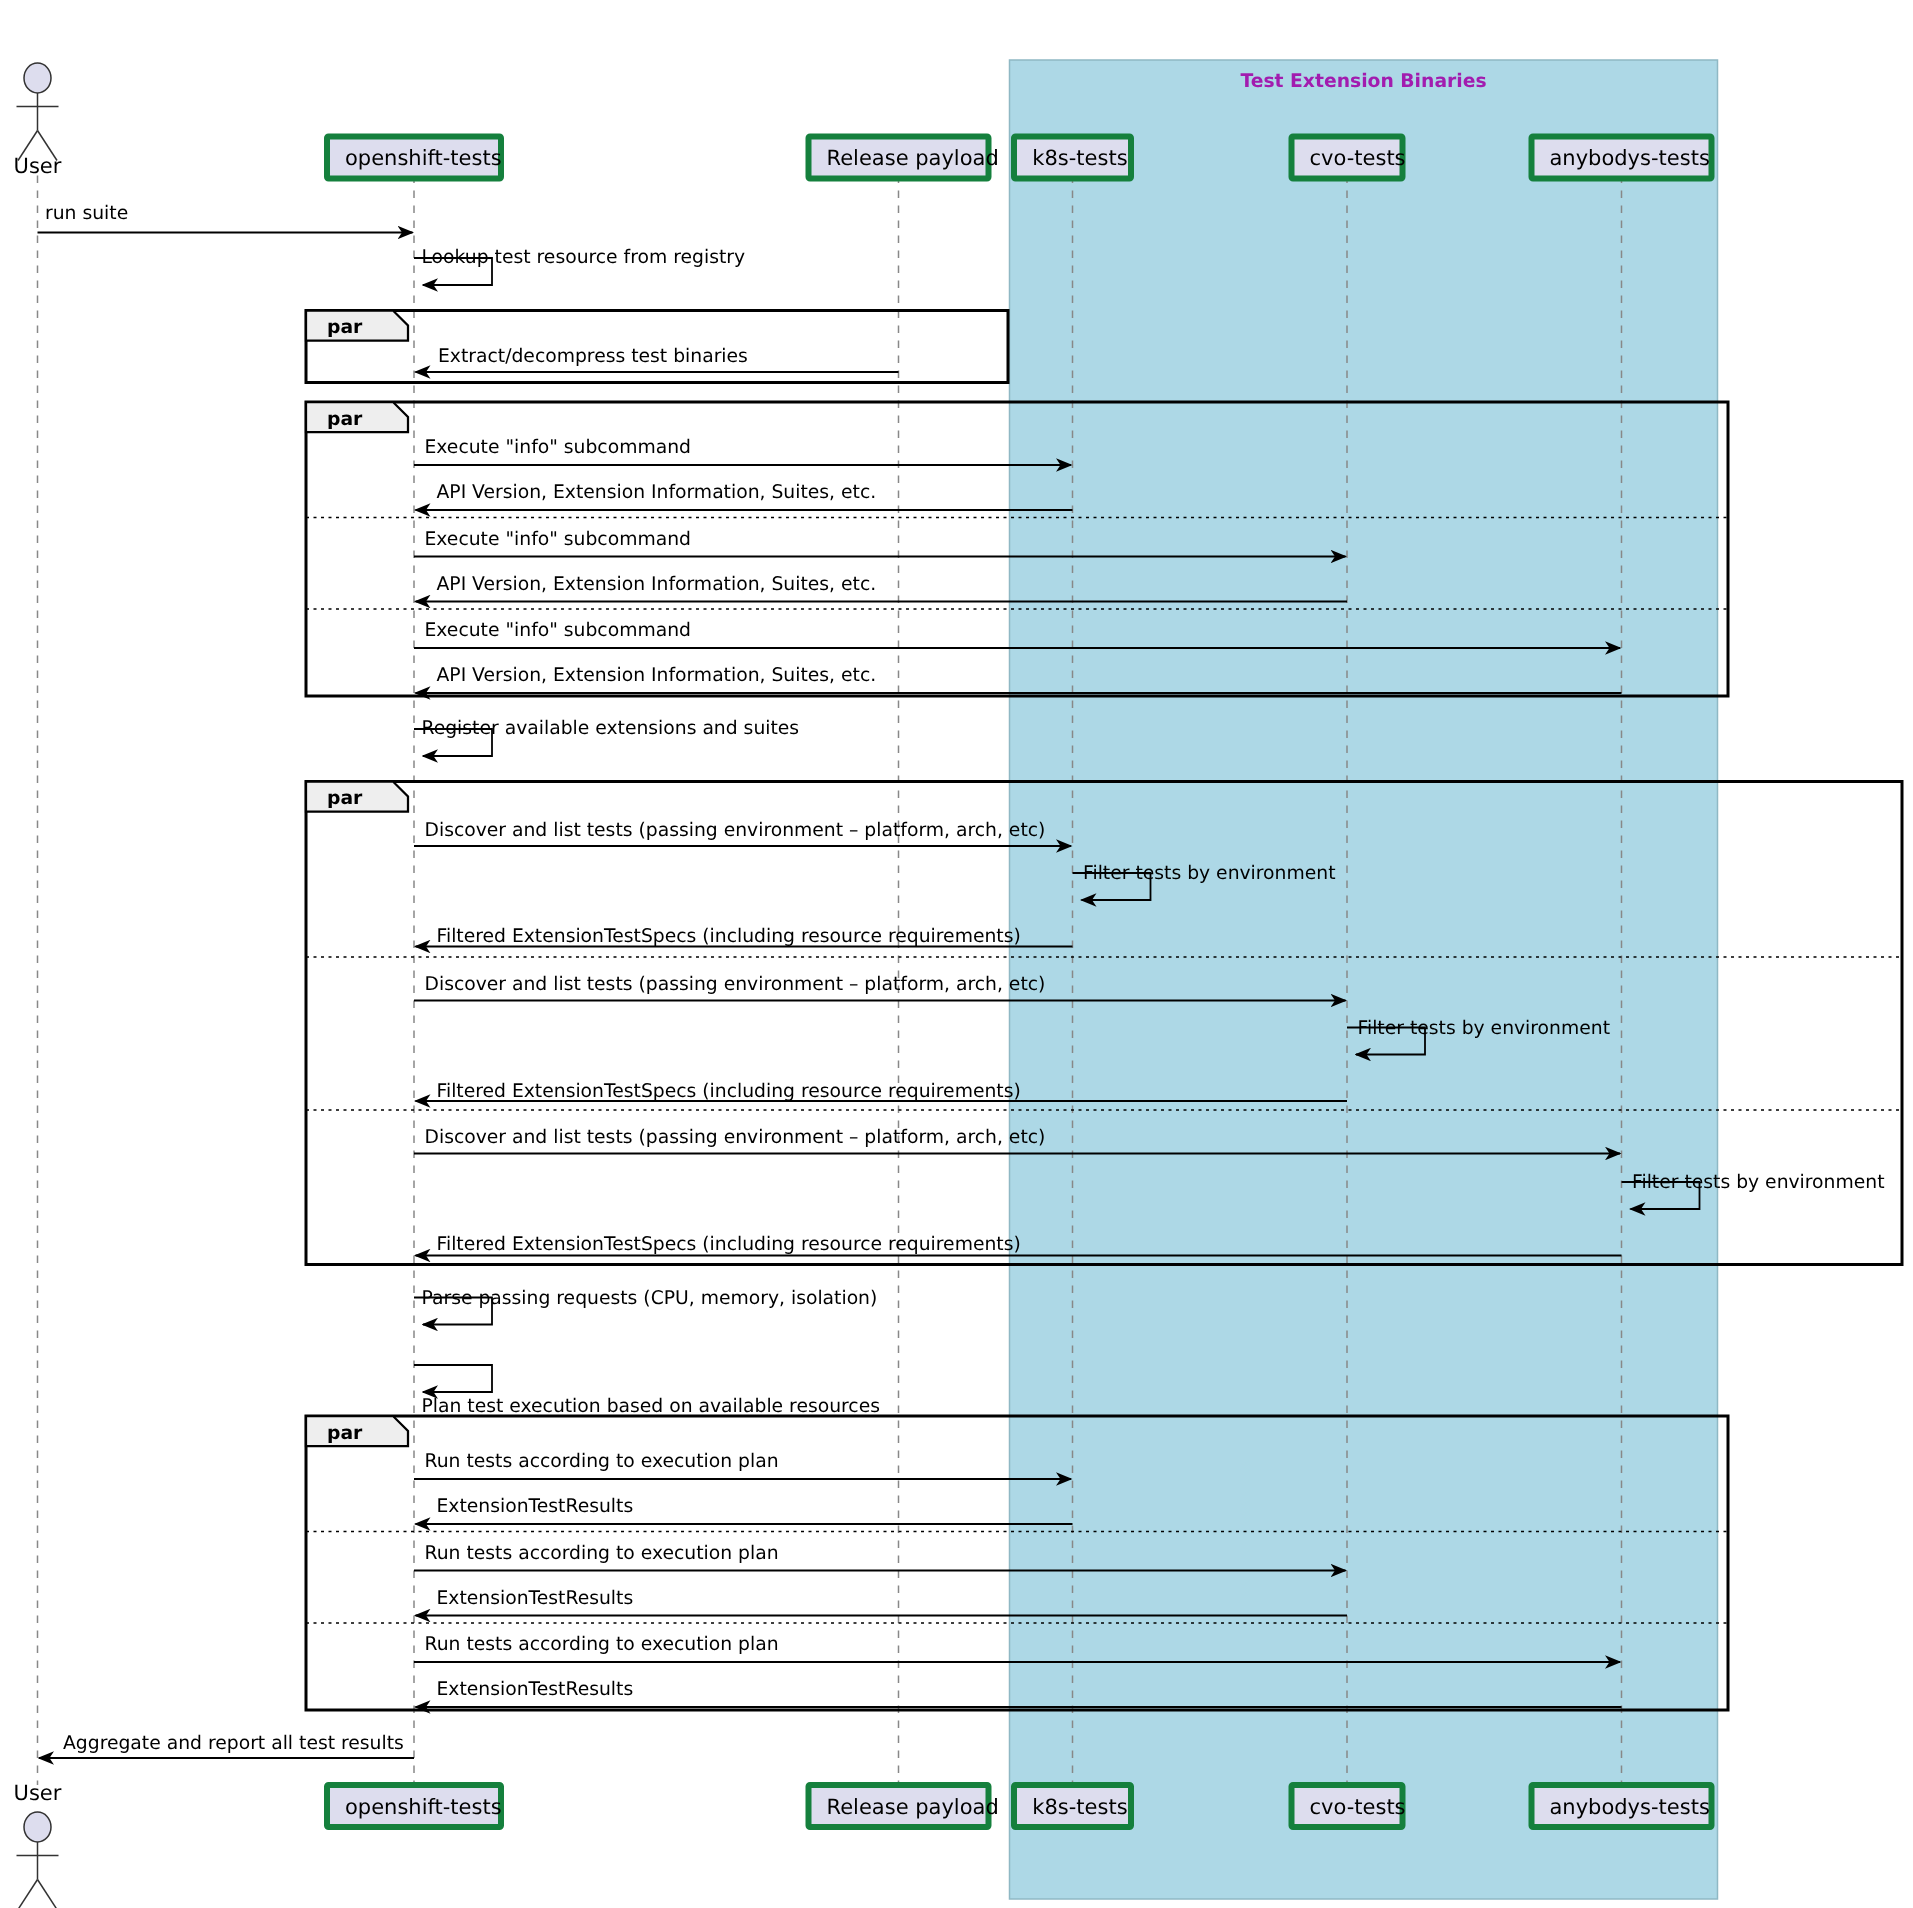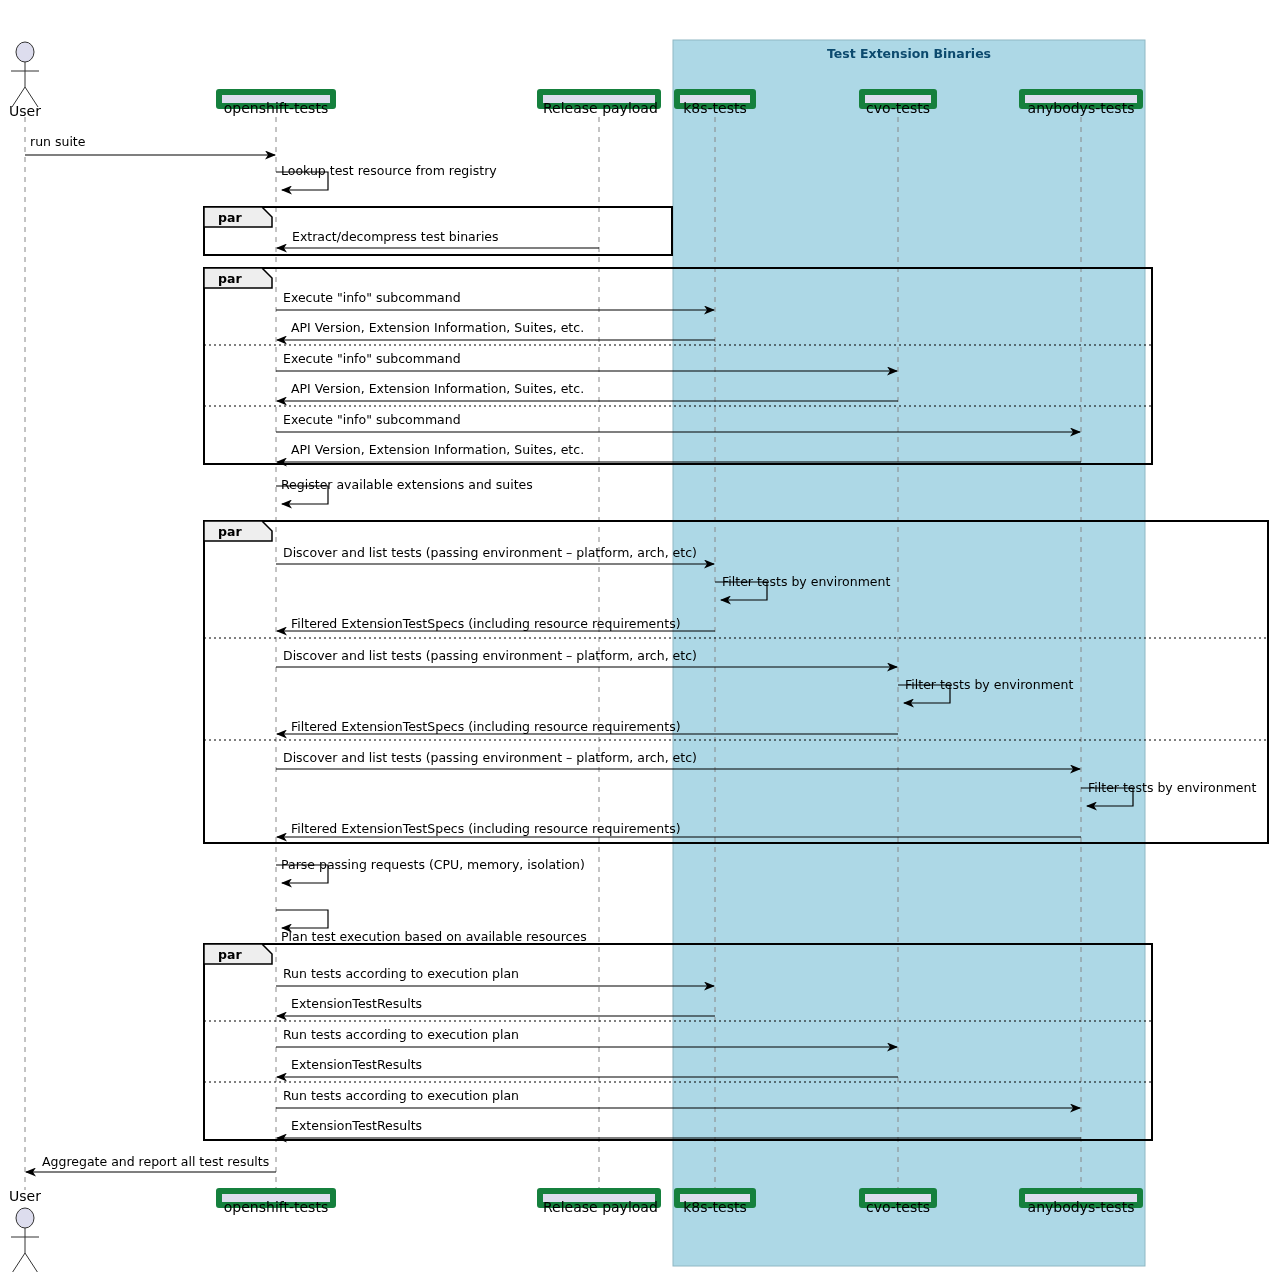--- a/index.html
+++ b/index.html
@@ -30,37 +30,38 @@
     text-align: center;
     font-size: 14px;
     font-weight: bold;
     color: #000000;
     font-family: "DejaVu Sans", "Liberation Sans", sans-serif;
   }
   .group-title {
     position: absolute;
     font-size: 12.5px;
     font-weight: bold;
-    color: #0c4a6e;
+    color: #a21caf;
     white-space: nowrap;
     font-family: "DejaVu Sans", "Liberation Sans", sans-serif;
   }
   .participant {
     position: absolute;
     box-sizing: border-box;
     background: #DDDDEE;
-    border: 6px solid #15803d;
+    border: 4px solid #15803d;
     border-radius: 3px;
-    height: 20px;
+    height: 32px;
     line-height: 26px;
     text-align: center;
     font-size: 14px;
     color: #000000;
     white-space: nowrap;
     font-family: "DejaVu Sans", "Liberation Sans", sans-serif;
+    padding-left: 10px;
   }
   .actor-label {
     position: absolute;
     font-size: 14px;
     color: #000000;
     white-space: nowrap;
     text-align: center;
     font-family: "DejaVu Sans", "Liberation Sans", sans-serif;
   }
   .msg-label {

